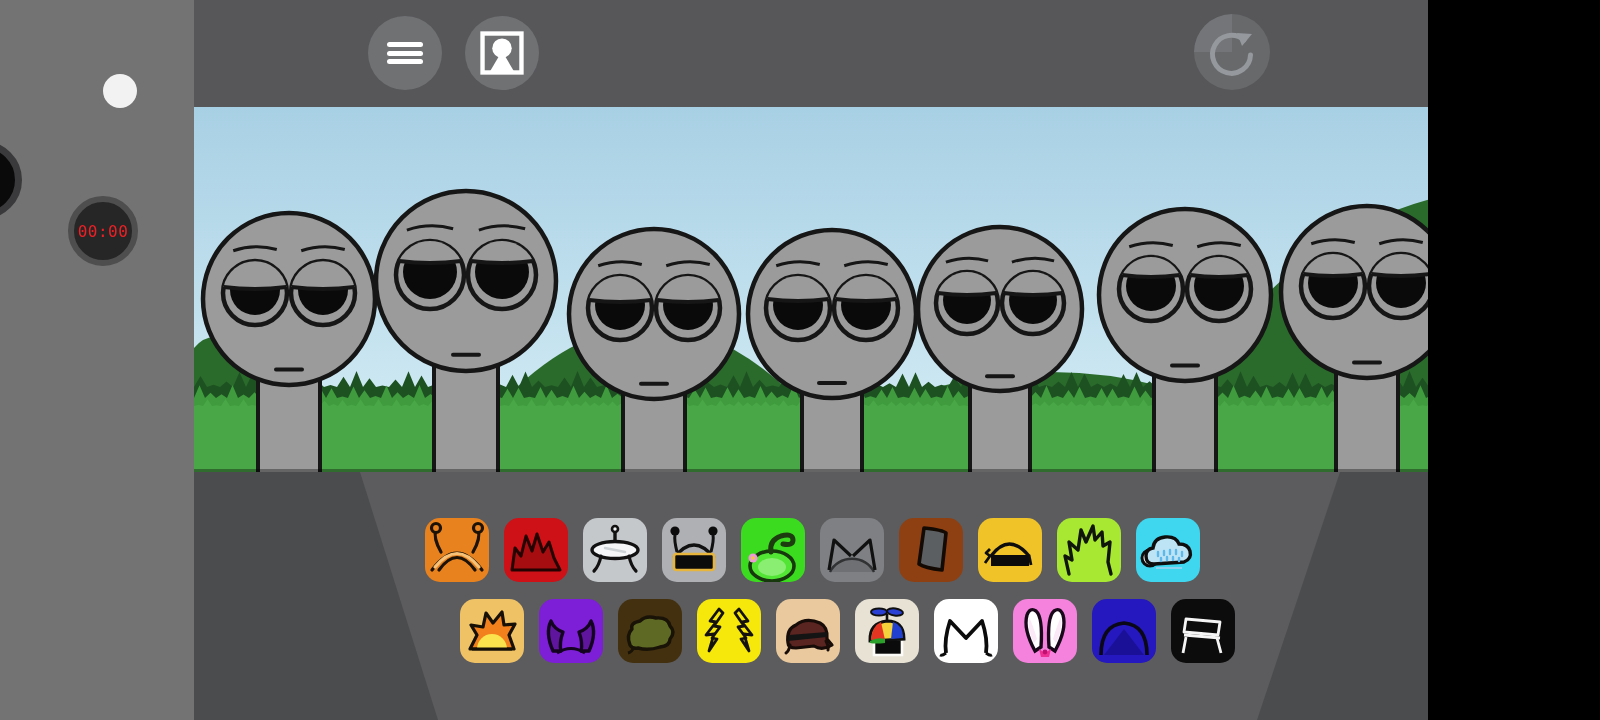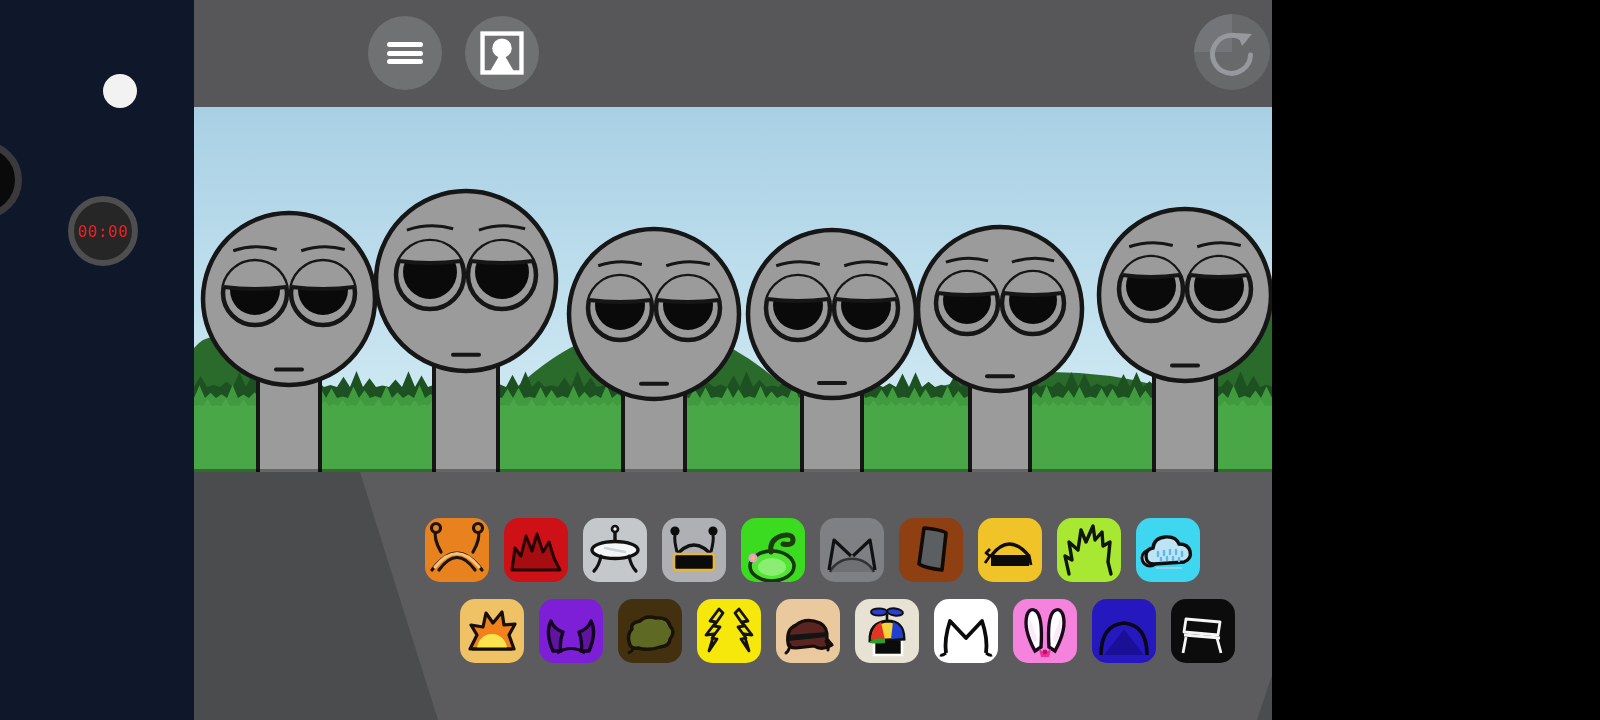--- a/index.html
+++ b/index.html
@@ -1,16 +1,16 @@
 <!DOCTYPE html>
 <html><head>
 <meta charset="utf-8">
 <style>
   html,body{margin:0;padding:0;background:#000;}
-  #screen{position:relative;width:1272px;height:720px;background:#0f172a;overflow:hidden;
+  #screen{position:relative;width:1428px;height:720px;background:#737373;overflow:hidden;
           font-family:"Liberation Sans",sans-serif;}
   
   #floating-dot{position:absolute;left:103px;top:74px;width:34px;height:34px;border-radius:50%;background:#f2f2f2;}
   #edge-widget{position:absolute;left:-56px;top:141px;width:64px;height:64px;border-radius:50%;
                border:7px solid #3a3a3c;background:#0a0a0a;}
   #recorder-timer{position:absolute;left:68px;top:196px;width:58px;height:58px;border-radius:50%;
                   background:#262626;border:6px solid #4e4e4e;display:flex;align-items:center;justify-content:center;}
   #recorder-timer span{color:#ef2025;font-family:"DejaVu Sans Mono",monospace;font-size:16px;letter-spacing:.5px;}
   
   #game{position:absolute;left:194px;top:0;width:1281px;height:720px;background:#5c5c5e;overflow:hidden;}

